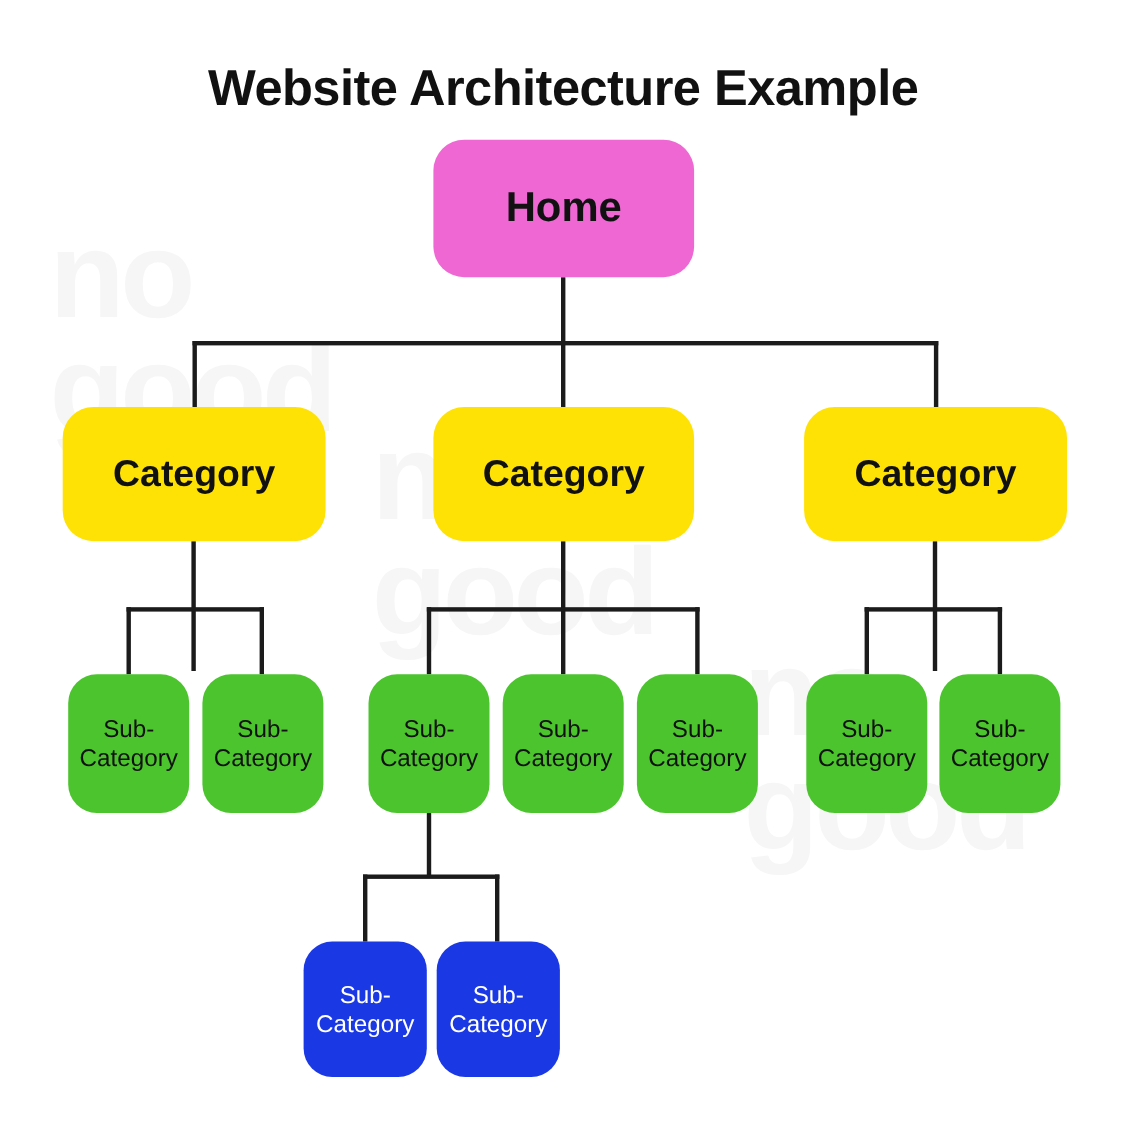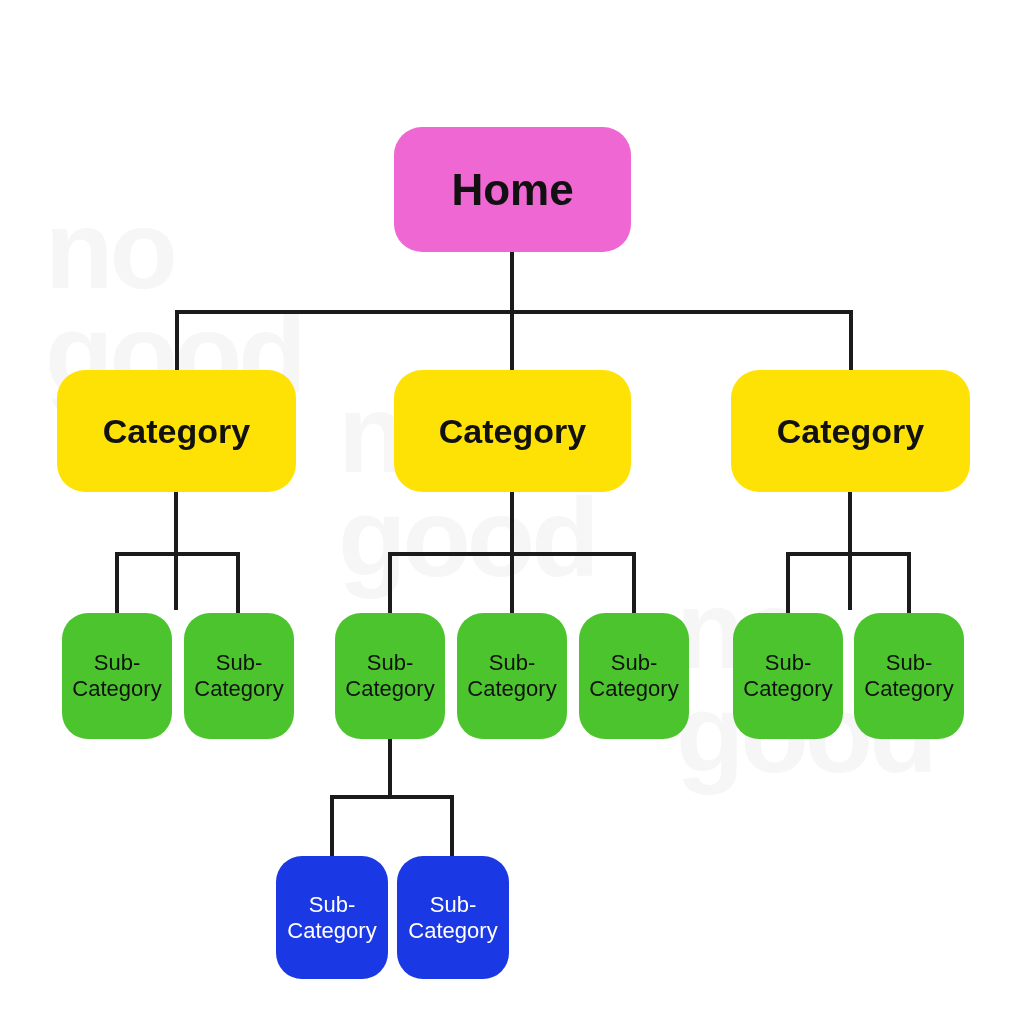--- a/index.html
+++ b/index.html
@@ -24,36 +24,37 @@
   }
   .watermark{
     position:absolute;z-index:0;color:var(--c-watermark);
     font-weight:bold;font-size:112px;line-height:0.93;letter-spacing:-4px;
     user-select:none;white-space:pre;
   }
   .node{
     position:absolute;z-index:2;display:flex;align-items:center;justify-content:center;
     text-align:center;color:var(--c-text-dark);
   }
-  .node-home{background:var(--c-home);border-radius:28px;font-size:44px;font-weight:bold;}
+  .node-home{background:var(--c-home);border-radius:28px;font-size:38px;font-weight:bold;}
   .node-category{background:var(--c-category);border-radius:28px;font-size:34px;font-weight:bold;}
   .node-sub{background:var(--c-sub);border-radius:26px;font-size:22px;line-height:1.18;}
   .node-subsub{background:var(--c-subsub);border-radius:26px;font-size:22px;line-height:1.18;color:var(--c-text-light);}
   .vline{position:absolute;z-index:1;width:4px;background:var(--c-line);}
   .hline{position:absolute;z-index:1;height:4px;background:var(--c-line);}
 </style>
 </head>
 <body>
 
 <div class="canvas">
 
   <div class="watermark" style="left:45px;top:198px;"><span>no</span><br><span>good</span></div>
   <div class="watermark" style="left:338px;top:382px;"><span>no</span><br><span>good</span></div>
   <div class="watermark" style="left:676px;top:578px;"><span>no</span><br><span>good</span></div>
 
+  <div class="title">Website Architecture Example</div>
 
   <div class="vline" style="left:510px;top:252px;height:118px;"></div>
   <div class="hline" style="left:175px;top:310px;width:678px;"></div>
   <div class="vline" style="left:175px;top:310px;height:60px;"></div>
   <div class="vline" style="left:849px;top:310px;height:60px;"></div>
 
   <div class="vline" style="left:174px;top:492px;height:118px;"></div>
   <div class="hline" style="left:115px;top:552px;width:125px;"></div>
   <div class="vline" style="left:115px;top:552px;height:61px;"></div>
   <div class="vline" style="left:236px;top:552px;height:61px;"></div>

